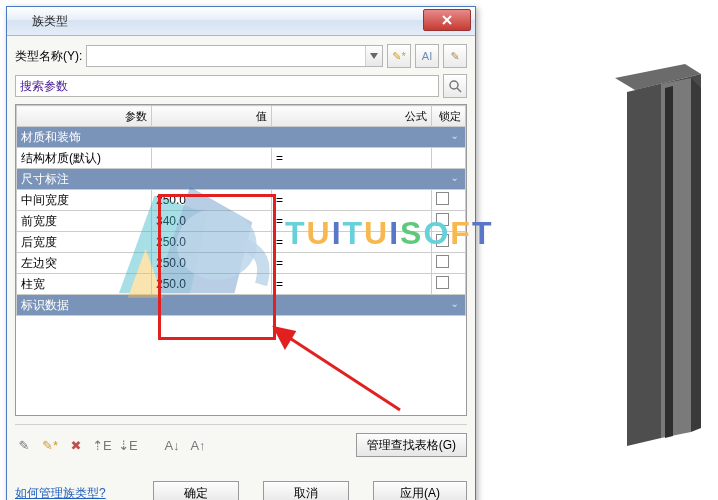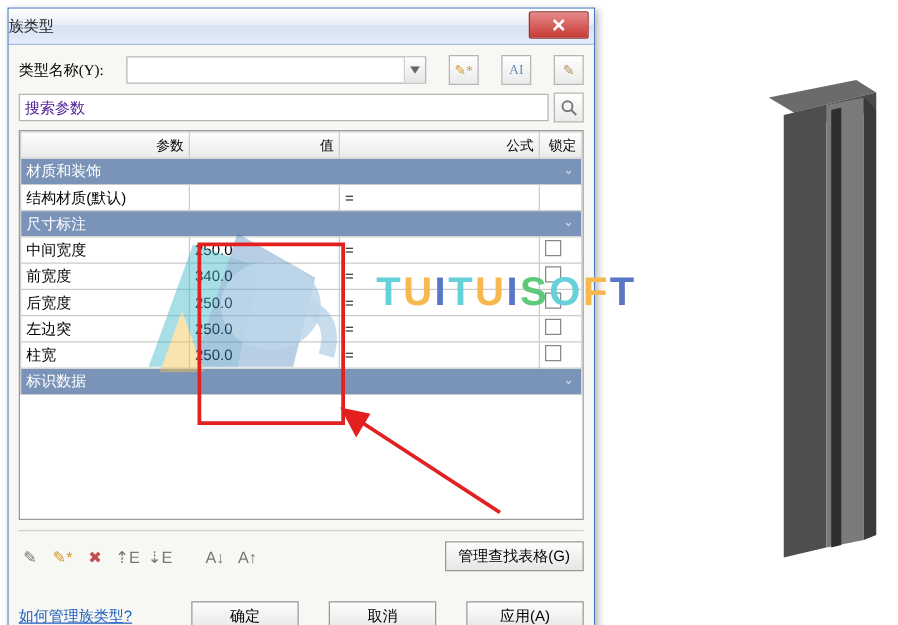--- a/index.html
+++ b/index.html
@@ -25,21 +25,21 @@
 
 .titlebar {
   height: 28px;
   background: linear-gradient(to bottom, #fefefe 0%, #e8eff8 45%, #d6e2f2 46%, #e4edf8 100%);
   border-bottom: 1px solid #9db8dc;
   display: flex;
   align-items: center;
   position: relative;
 }
 .titlebar .title {
-  margin-left: 0;
+  margin-left: 25px;
   color: #222;
 }
 .titlebar .close {
   position: absolute;
   right: 4px;
   top: 2px;
   width: 46px;
   height: 20px;
   background: linear-gradient(to bottom, #e78a8a, #c63a32);
   border: 1px solid #933;
@@ -52,23 +52,22 @@
 .titlebar .close svg line { stroke: #fff; stroke-width: 2; }
 
 .content {
   padding: 8px;
   background: #f7f7f3;
 }
 
 .row-top {
   display: flex;
   align-items: center;
-  gap: 18px;
+  gap: 4px;
   margin-bottom: 6px;
-  font-family: Liberation Serif, serif;
 }
 .lbl { white-space: nowrap; }
 .typebox {
   flex: 1;
   height: 20px;
   border: 1px solid #b5b5b5;
   background: #fff;
   position: relative;
   display: flex;
   align-items: center;
@@ -200,21 +199,21 @@
 
 .watermark {
   position:absolute;
   left:100px; top:160px;
   width:180px; height:160px;
   opacity:0.45; pointer-events:none;
 }
 
 .brand {
   position:absolute;
-  left:301px; top:215px;
+  left:285px; top:215px;
   font-family: Arial, sans-serif;
   font-weight: 900;
   font-size: 32px;
   letter-spacing: 2px;
   pointer-events:none;
   white-space:nowrap;
 }
 .brand .c1{color:#66d1d9;}
 .brand .c2{color:#f7b84f;}
 .brand .c3{color:#5a76c7;}

